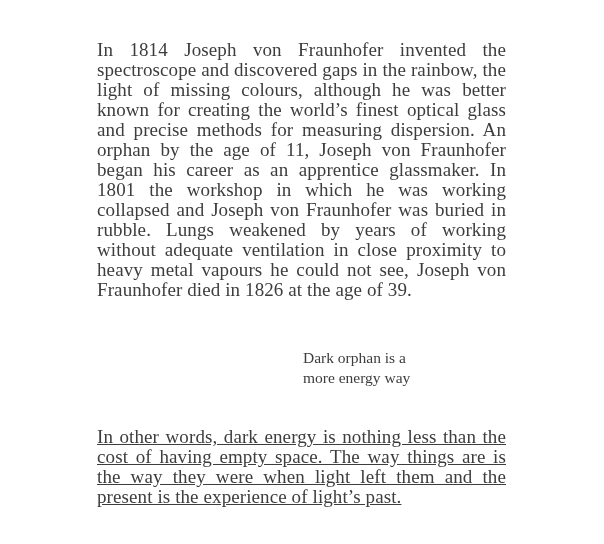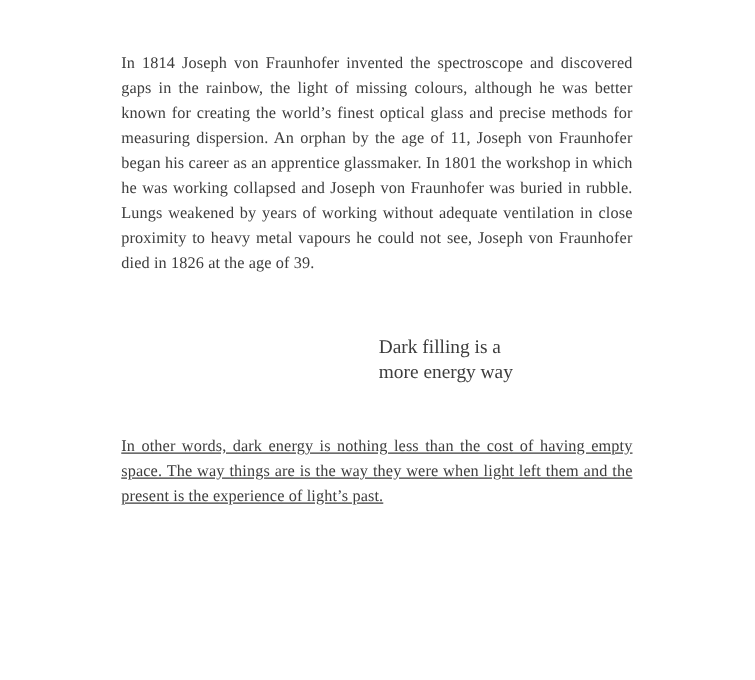--- a/index.html
+++ b/index.html
@@ -17,21 +17,21 @@
     color: #3d3d3d;
   }
   .content {
     position: absolute;
     left: 97px;
     top: 0;
     width: 409px;
   }
   .body-paragraph {
     margin: 0;
-    font-size: 13px;
+    font-size: 19px;
     line-height: 20px;
     text-align: justify;
     letter-spacing: 0.1px;
   }
   .paragraph-bio {
     margin-top: 40px;
   }
   .pull-quote {
     margin-top: 48px;
     margin-left: 206px;
@@ -49,20 +49,20 @@
 </style>
 </head>
 <body>
 
 <div class="page">
   <div class="content">
 
     <p class="body-paragraph paragraph-bio">In 1814 Joseph von Fraunhofer invented the spectroscope and discovered gaps in the rainbow, the light of missing colours, although he was better known for creating the world’s finest optical glass and precise methods for measuring dispersion. An orphan by the age of 11, Joseph von Fraunhofer began his career as an apprentice glassmaker. In 1801 the workshop in which he was working collapsed and Joseph von Fraunhofer was buried in rubble. Lungs weakened by years of working without adequate ventilation in close proximity to heavy metal vapours he could not see, Joseph von Fraunhofer died in 1826 at the age of 39.</p>
 
     <div class="pull-quote">
-      <span class="quote-line">Dark filling is a</span>
+      <span class="quote-line">Dark orphan is a</span>
       <span class="quote-line">more energy way</span>
     </div>
 
     <p class="body-paragraph paragraph-closing">In other words, dark energy is nothing less than the cost of having empty space. The way things are is the way they were when light left them and the present is the experience of light’s past.</p>
 
   </div>
 </div>
 
 </body></html>

